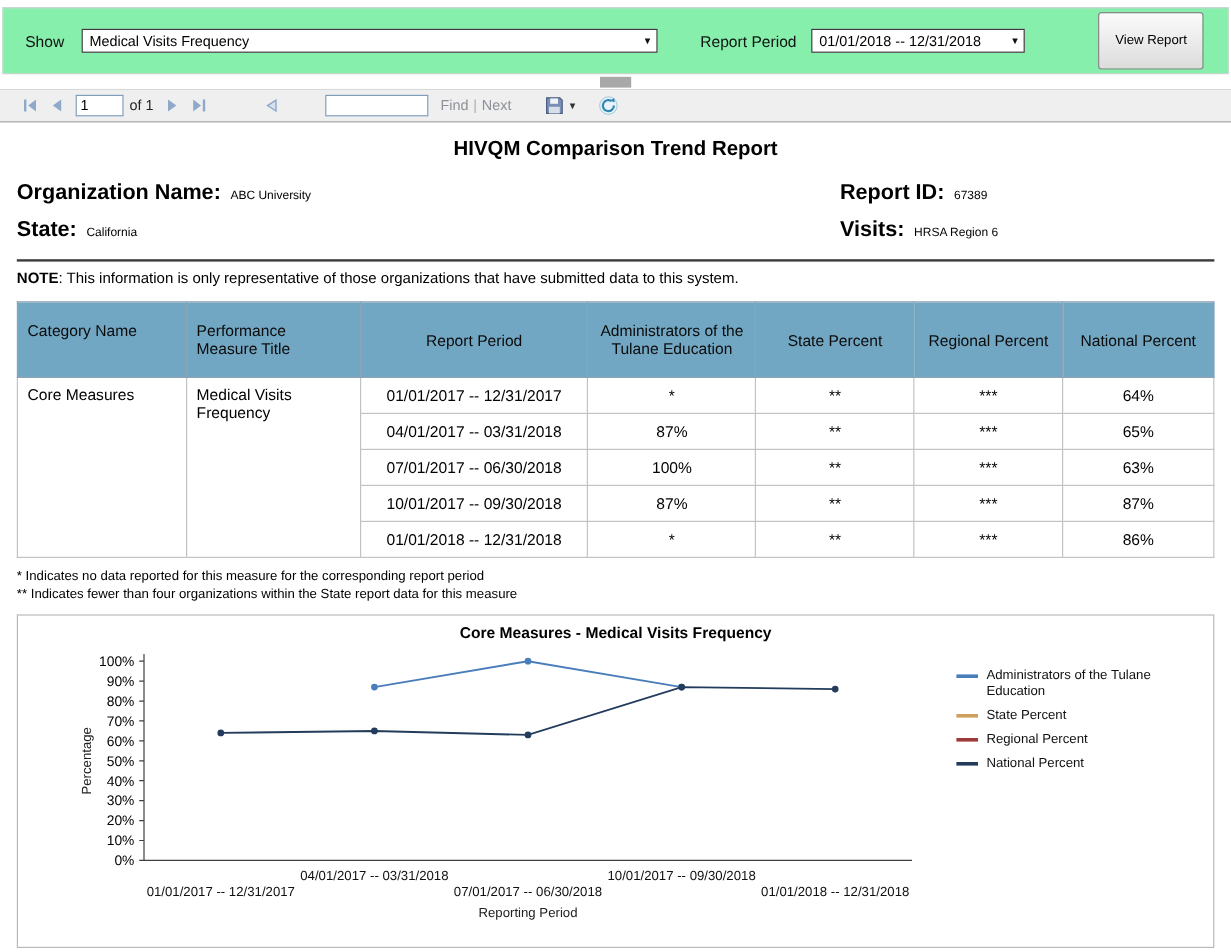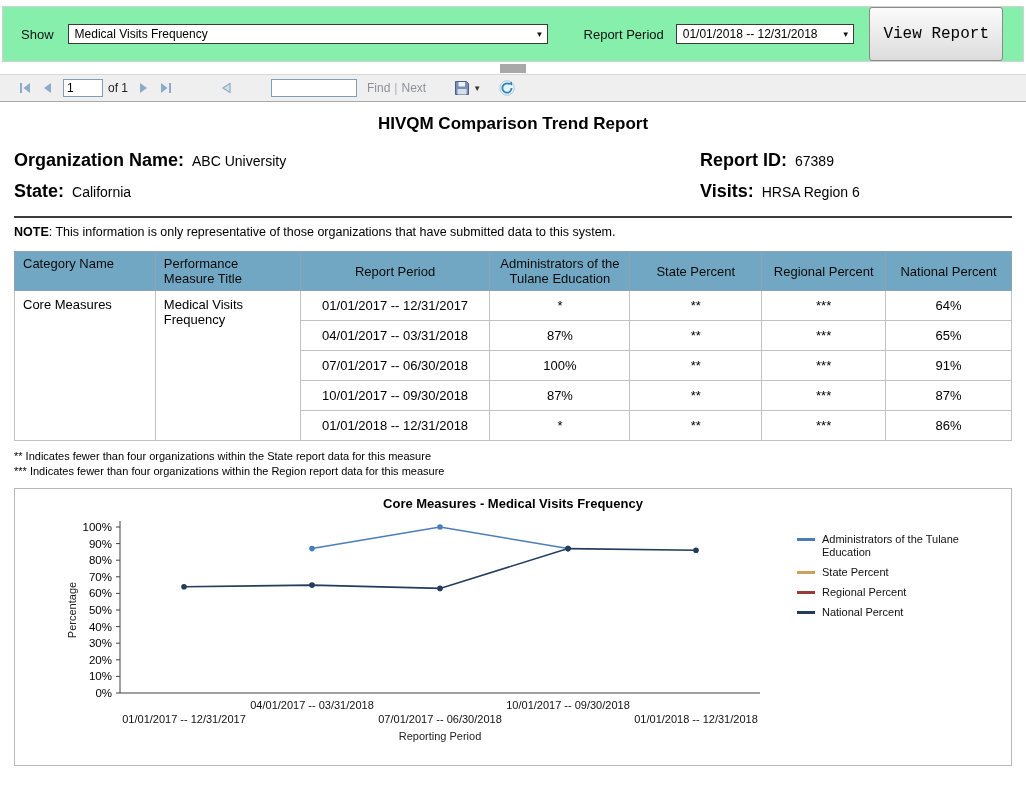--- a/index.html
+++ b/index.html
@@ -23,21 +23,21 @@
     padding: 0 3px 0 6px; cursor: default;
   }
   .dropdown .dd-value { flex: 1; white-space: nowrap; overflow: hidden; }
   .dropdown .dd-arrow { font-size: 8px; color: #111; margin-left: 6px; }
   .dd-show { width: 480px; margin-left: 14px; }
   .dd-period { width: 178px; margin-left: 12px; }
   .lbl-show { margin-left: 18px; }
   .lbl-period { margin-left: 36px; }
   .view-btn {
     margin-left: auto; margin-right: 20px;
-    font-family: Liberation Mono, monospace; font-size: 16px;
+    font-family: Liberation Sans, sans-serif; font-size: 11px;
     padding: 17px 13px; color: #000;
     background: linear-gradient(#FBFBFB, #DCDCDC);
     border: 1px solid #8A8A8A; border-radius: 3px; cursor: pointer;
   }
 
   
   .splitter { height: 12px; position: relative; background: #fff; }
   .splitter-handle {
     position: absolute; left: 50%; transform: translateX(-50%);
     top: 2px; width: 26px; height: 9px; background: #A8A8A8; cursor: pointer;
@@ -62,34 +62,34 @@
   .save-caret { font-size: 8px; color: #333; margin-left: 3px; }
   .refresh-icon { margin-left: 18px; cursor: pointer; display: flex; align-items: center; }
 
   
   .report-title { text-align: center; font-size: 17px; font-weight: bold; margin-top: 12px; }
   .org-grid {
     display: grid; grid-template-columns: 686px 1fr;
     row-gap: 10px; margin: 16px 14px 0 14px; align-items: baseline;
   }
   .fld-label { font-weight: bold; font-size: 18px; }
-  .fld-value { font-size: 14px; margin-left: 8px; }
+  .fld-value { font-size: 10px; margin-left: 8px; }
   .note-rule { margin: 14px 14px 0 14px; border: none; border-top: 2px solid #3C3C3C; }
   .note-line { margin: 7px 14px 0 14px; font-size: 12.5px; }
   .note-line b { font-weight: bold; }
 
   
   :root { --header-bg: #72A7C4; }
   table.report-table {
     margin: 12px 14px 0 14px; width: 998px;
     border-collapse: collapse; font-size: 13px; border: 1px solid #9E9E9E;
   }
   .report-table th {
     background: var(--header-bg); border: 1px solid #8CA4B4;
-    padding: 4px 8px; font-weight: normal; color: #0B0B0B; height: 36px;
+    padding: 16px 8px; font-weight: normal; color: #0B0B0B; height: 36px;
   }
   .report-table th.left { text-align: left; vertical-align: top; }
   .report-table td { border: 1px solid #C2C2C2; padding: 6px 8px; height: 30px; }
   .report-table td.center { text-align: center; }
   .report-table td.topleft { vertical-align: top; text-align: left; }
   col.c1 { width: 141px; } col.c2 { width: 145px; } col.c3 { width: 190px; }
   col.c4 { width: 140px; } col.c5 { width: 132px; } col.c6 { width: 124px; } col.c7 { width: 126px; }
 
   
   .footnotes { margin: 8px 14px 0 14px; font-size: 11px; line-height: 15px; }
@@ -236,42 +236,42 @@
       <td class="center">87%</td>
       <td class="center">**</td>
       <td class="center">***</td>
       <td class="center">65%</td>
     </tr>
     <tr>
       <td class="center">07/01/2017 --  06/30/2018</td>
       <td class="center">100%</td>
       <td class="center">**</td>
       <td class="center">***</td>
-      <td class="center">91%</td>
+      <td class="center">63%</td>
     </tr>
     <tr>
       <td class="center">10/01/2017 --  09/30/2018</td>
       <td class="center">87%</td>
       <td class="center">**</td>
       <td class="center">***</td>
       <td class="center">87%</td>
     </tr>
     <tr>
       <td class="center">01/01/2018 --  12/31/2018</td>
       <td class="center">*</td>
       <td class="center">**</td>
       <td class="center">***</td>
       <td class="center">86%</td>
     </tr>
   </tbody>
 </table>
 
 <div class="footnotes">
+  <div>* Indicates no data reported for this measure for the corresponding report period</div>
   <div>** Indicates fewer than four organizations within the State report data for this measure</div>
-  <div>*** Indicates fewer than four organizations within the Region report data for this measure</div>
 </div>
 
 <div class="chart-box">
   <div class="chart-title">Core Measures - Medical Visits Frequency</div>
   <div class="chart-flex">
     <div class="chart-svg-wrap">
       <svg id="chart-svg" width="780" height="248" viewBox="0 0 780 248">
           <line x1="105" y1="10" x2="105" y2="182" stroke="#404040" stroke-width="1"></line>
           <line x1="105" y1="182" x2="745" y2="182" stroke="#404040" stroke-width="1"></line>
           <line x1="101" y1="182" x2="105" y2="182" stroke="#404040"></line>

